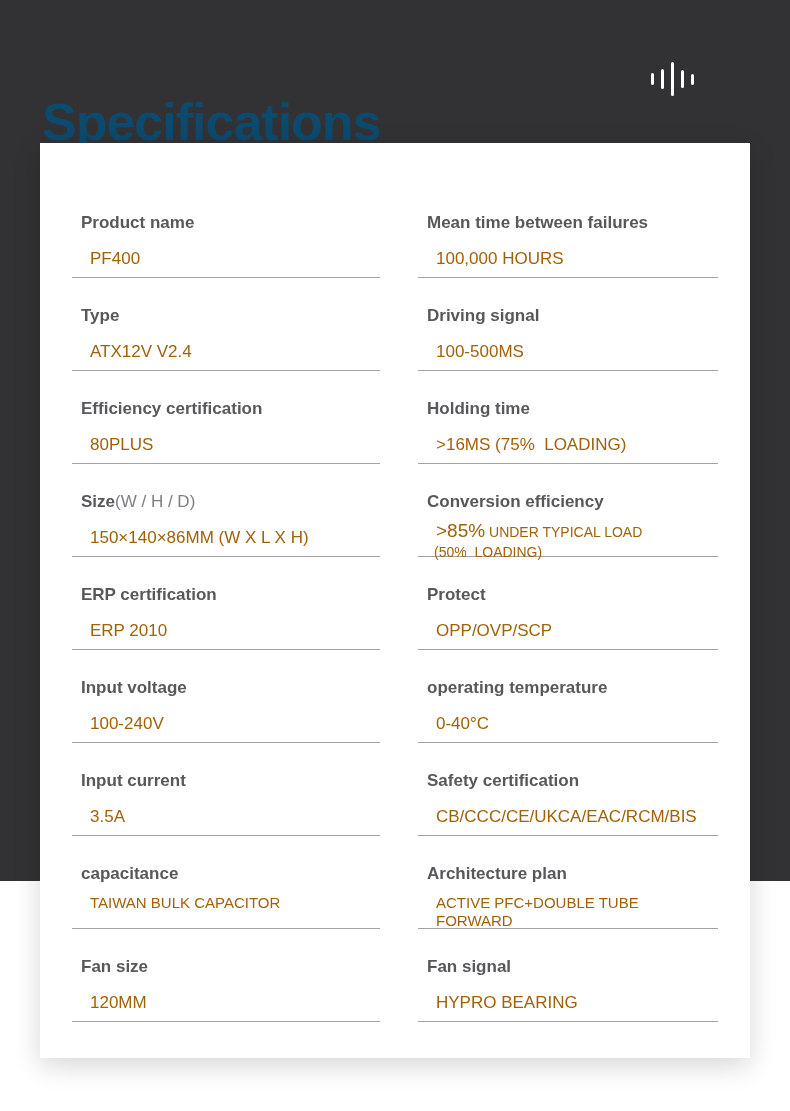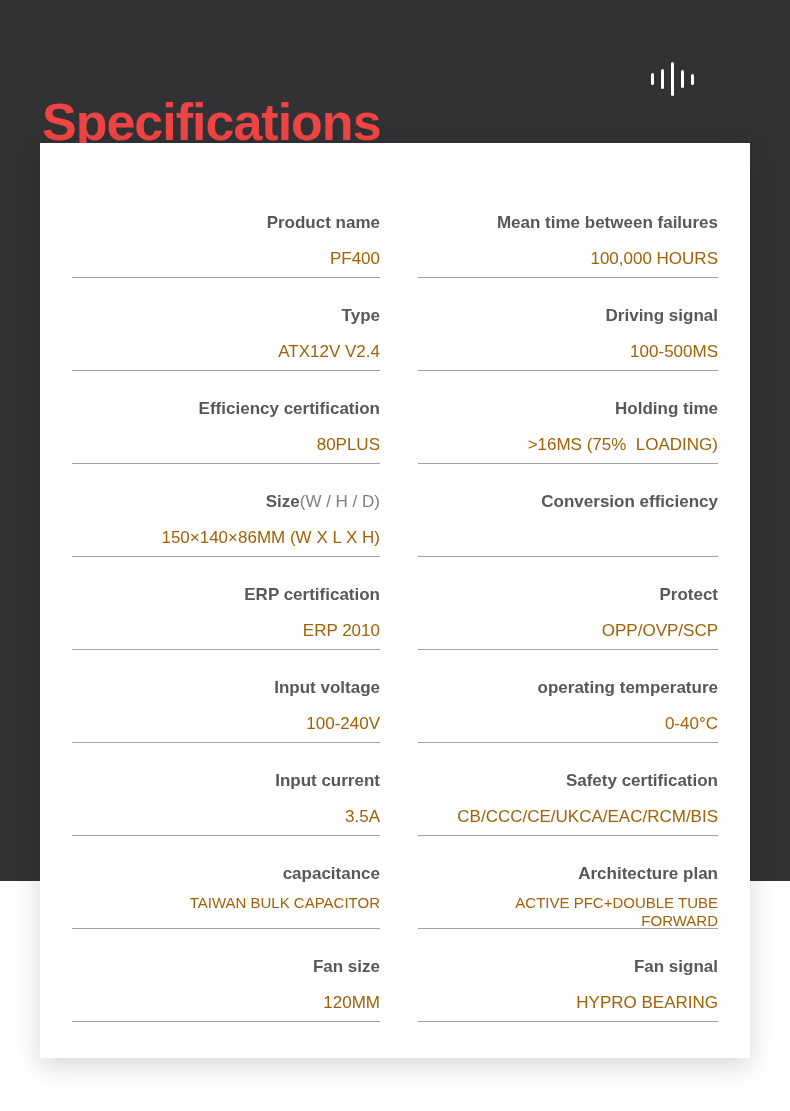--- a/index.html
+++ b/index.html
@@ -19,21 +19,21 @@
     left: 0; top: 0;
     width: 790px; height: 881px;
     background: #323235;
   }
   .page-title {
     position: absolute;
     left: 42px; top: 58px;
     font-size: 52px;
     font-weight: 700;
     letter-spacing: -1px;
-    color: #ef4444;
+    color: #0c4a6e;
     line-height: 1.15;
   }
   .waveform {
     position: absolute;
     left: 651px; top: 59px;
     width: 52px; height: 40px;
     display: flex;
     align-items: center;
     gap: 7px;
   }
@@ -45,21 +45,20 @@
   }
   .card {
     position: absolute;
     left: 40px; top: 143px;
     width: 710px; height: 915px;
     box-sizing: border-box;
     background: #ffffff;
     box-shadow: 0 8px 26px rgba(0,0,0,0.16);
     padding: 42px 32px 0 32px;
     display: flex;
-    text-align: right;
   }
   .spec-col { display: flex; flex-direction: column; }
   .col-left  { width: 308px; margin-right: 38px; }
   .col-right { width: 300px; }
   .spec-row {
     height: 93px;
     box-sizing: border-box;
     padding-top: 28px;
     border-bottom: 1px solid #a2a2a2;
   }
@@ -167,20 +166,21 @@
     <div class="spec-value"><span>100-500MS</span></div>
   </div>
 
   <div class="spec-row">
     <div class="spec-label"><span>Holding time</span></div>
     <div class="spec-value"><span>&gt;16MS (75%  LOADING)</span></div>
   </div>
 
   <div class="spec-row compact">
     <div class="spec-label"><span>Conversion efficiency</span></div>
+    <div class="spec-value"><span class="value-big">&gt;85%</span><span class="value-rest"> UNDER TYPICAL LOAD</span><div class="value-line2">(50%  LOADING)</div></div>
   </div>
 
   <div class="spec-row">
     <div class="spec-label"><span>Protect</span></div>
     <div class="spec-value"><span>OPP/OVP/SCP</span></div>
   </div>
 
   <div class="spec-row">
     <div class="spec-label"><span>operating temperature</span></div>
     <div class="spec-value"><span>0-40°C</span></div>

